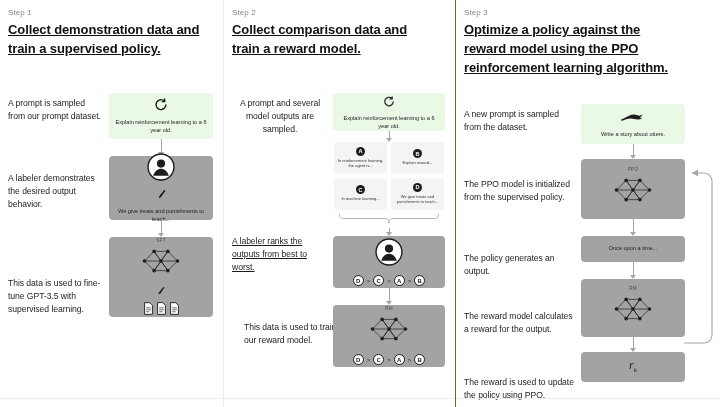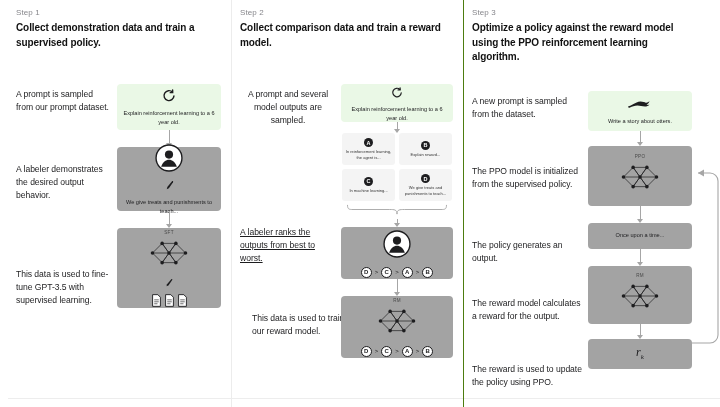--- a/index.html
+++ b/index.html
@@ -8,21 +8,20 @@
     background: #ffffff;
     font-family: "Liberation Sans", sans-serif;
     color: #1d1d1f;
     overflow: hidden;
   }
   .board {
     position: relative;
     width: 720px; height: 407px;
     display: flex;
     background: #ffffff;
-    padding-left: 8px;
   }
   .col {
     position: relative;
     height: 407px;
     padding: 8px 10px 0 8px;
   }
   .col-1 { width: 223px; }
   .col-2 { width: 232px; border-left: 1px solid #ececec; }
   .col-3 { width: 265px; border-left: 1px solid #4d7c0f; }
   .bottom-rule {
@@ -30,26 +29,27 @@
     height: 1px; background: #ededed;
   }
 
   .step-label {
     font-size: 8px;
     color: #86868b;
     letter-spacing: .1px;
     margin-bottom: 4px;
   }
   .step-title {
-    font-size: 10px;
+    font-size: 13px;
     font-weight: bold;
     line-height: 1.45;
     letter-spacing: -.1px;
     color: #111;
     max-width: 205px;
+    text-decoration: underline;
   }
 
   
   .body {
     position: relative;
     margin-top: 10px;
     display: flex;
     gap: 4px;
   }
   .captions { position: relative; width: 97px; flex: none; }

